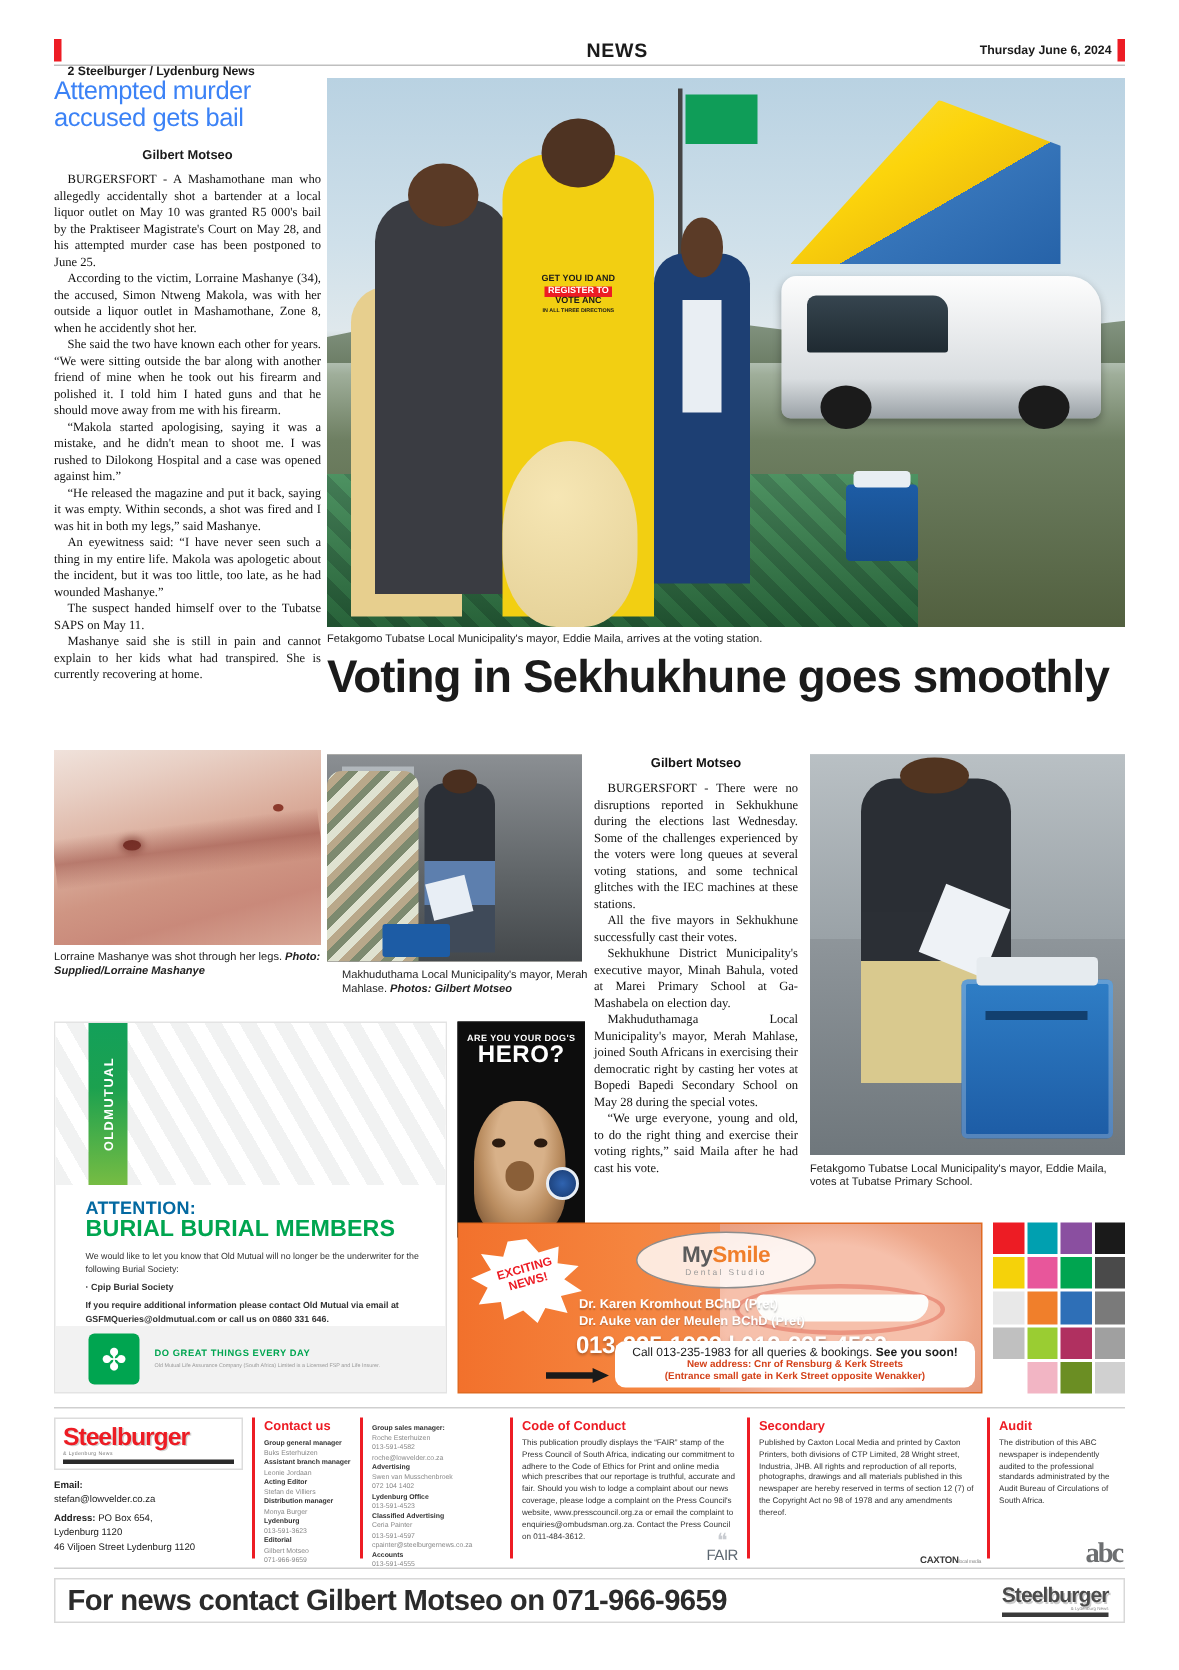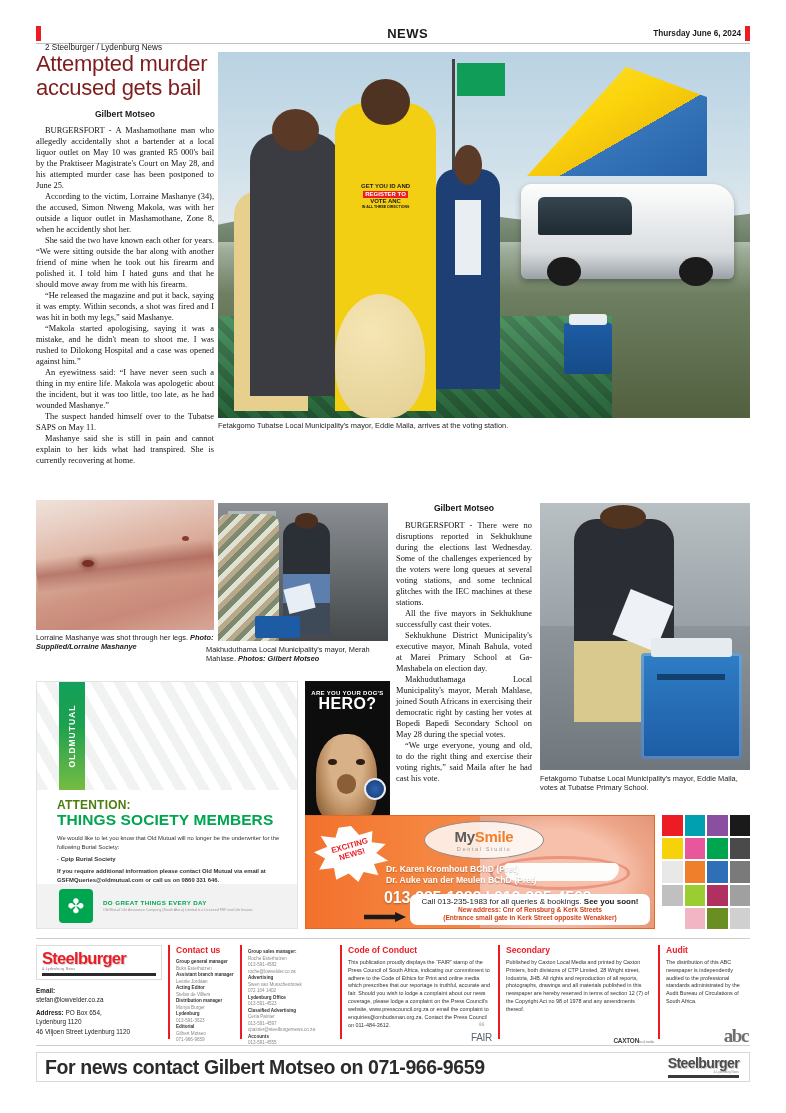--- a/index.html
+++ b/index.html
@@ -13,30 +13,30 @@
   }
   .page { position:relative; width:786px; height:1113px; background:#fff; }
 
   
   .topbar {
     position:absolute; left:36px; top:24px; width:714px; height:20px;
     display:flex; align-items:center;
     border-bottom:1px solid #bfbfbf;
   }
   .topbar .redtick { width:5px; height:15px; background:#ed1c24; flex:0 0 auto; }
-  .topbar .left { font-size:8.2px; font-weight:normal; margin-left:4px; white-space:nowrap;margin-top:28px; }
+  .topbar .left { font-size:8.2px; font-weight:bold; margin-left:4px; white-space:nowrap;margin-top:28px; }
   .topbar .center { flex:1; text-align:center; font-size:13px; font-weight:bold; letter-spacing:.5px; }
   .topbar .right { font-size:8.2px; font-weight:bold; white-space:nowrap; margin-right:4px;}
 
   
   .col1 { position:absolute; left:36px; top:52px; width:178px; }
   .hl1 {
     font-family:"Liberation Sans", sans-serif;
-    font-size:22px; font-weight:400; line-height:1.08;
-    letter-spacing:-.3px; color:#7f1d1d;
+    font-size:17px; font-weight:400; line-height:1.08;
+    letter-spacing:-.3px; color:#3b82f6;
     margin:0 0 9px 0;
   }
   .byline { text-align:center; font-size:8.6px; font-weight:bold; margin:0 0 6px 0; }
   .body-text {
     font-family:"Liberation Serif", serif;
     font-size:8.4px; line-height:1.31; text-align:justify; color:#111;
   }
   .body-text p { margin:0; text-indent:9px; }
   .body-text p.first { text-indent:9px; }
 
@@ -127,21 +127,21 @@
   }
   .s2photo1 .bg{position:absolute; inset:0; background:linear-gradient(180deg,#8b8f93,#5f6467 60%,#44484b);}
   .s2photo1 .win{position:absolute; left:6%; top:6%; width:28%; height:34%; background:#cfd6db; opacity:.6;}
   .s2photo1 .pers{position:absolute; left:38%; bottom:4%; width:28%; height:82%;
     background:linear-gradient(180deg,#2b2f36 0 46%,#5d7fae 46% 72%,#3f4a59 72% 100%); border-radius:14px 14px 0 0;}
   .s2photo1 .pers .head{position:absolute; left:26%; top:-8%; width:48%; height:14%; background:#4a2f1f; border-radius:50%;}
   .s2photo1 .lady{position:absolute; left:0; bottom:0; width:36%; height:92%;
     background:repeating-linear-gradient(135deg,#dfe2d0 0 5px,#b9a88a 5px 10px,#7d8a6f 10px 15px); border-radius:10px 10px 0 0;}
   .s2photo1 .box{position:absolute; left:22%; bottom:2%; width:26%; height:16%; background:#1d5ca5; border-radius:2px;}
   .s2photo1 .paper{position:absolute; left:40%; bottom:22%; width:16%; height:18%; background:#e8eef5; transform:rotate(-14deg);}
-  #s2cap1{position:absolute; left:206px; top:645px; width:170px;}
+  #s2cap1{position:absolute; left:228px; top:645px; width:170px;}
 
   .s2text {
     position:absolute; left:396px; top:503px; width:136px;
     font-family:"Liberation Serif", serif;
     font-size:8.4px; line-height:1.31; text-align:justify; color:#111;
   }
   .s2text p { margin:0; text-indent:9px; }
   .s2byline { text-align:center; font-family:"Liberation Sans",sans-serif; font-size:8.6px; font-weight:bold; margin-bottom:6px; }
 
   .s2photo2 {
@@ -176,21 +176,21 @@
   .om-strip {
     position:absolute; left:22px; top:0; width:26px; height:108px;
     background:linear-gradient(180deg,#13a05a,#1ca14f 40%,#76bc43);
     display:flex; align-items:center; justify-content:center;
   }
   .om-strip span {
     transform:rotate(-90deg); white-space:nowrap;
     color:#fff; font-size:8.5px; font-weight:bold; letter-spacing:1px;
   }
   .om-body { padding:8px 16px 4px 20px; }
-  .om-h1 { color:#4d7c0f; font-size:12px; font-weight:bold; letter-spacing:.2px; }
+  .om-h1 { color:#0369a1; font-size:12px; font-weight:bold; letter-spacing:.2px; }
   .om-h2 { color:#00a550; font-size:15.5px; font-weight:bold; letter-spacing:.1px; line-height:1.05; margin-bottom:6px;}
   .om-p { font-size:5.9px; line-height:1.45; color:#333; margin-bottom:5px; }
   .om-li { font-size:6px; font-weight:bold; color:#333; margin-bottom:5px;}
   .om-p.b { font-weight:bold; }
   .om-foot { position:absolute; left:0; bottom:0; width:100%; height:44px; background:#f2f2f2; display:flex; align-items:center; }
   .om-logo { width:34px; height:34px; margin-left:22px; background:#00a550; border-radius:4px; position:relative; flex:0 0 auto;}
   .om-logo:after{content:"✤"; position:absolute; inset:0; color:#fff; font-size:20px; display:flex; align-items:center; justify-content:center;}
   .om-foot-txt { margin-left:10px; }
   .om-foot-txt .a{ color:#00a550; font-size:6.2px; font-weight:bold; letter-spacing:.4px;}
   .om-foot-txt .b{ color:#999; font-size:3.6px; line-height:1.3; margin-top:2px; max-width:160px;}
@@ -320,22 +320,22 @@
     <div class="redtick"></div>
   </div>
 
   <div class="col1">
     <h1 class="hl1">Attempted murder accused gets bail</h1>
     <div class="byline">Gilbert Motseo</div>
     <div class="body-text">
       <p class="first">BURGERSFORT - A Mashamothane man who allegedly accidentally shot a bartender at a local liquor outlet on May 10 was granted R5 000's bail by the Praktiseer Magistrate's Court on May 28, and his attempted  murder case has been postponed to June 25.</p>
       <p>According to the victim, Lorraine Mashanye (34), the accused, Simon Ntweng Makola, was with her outside a liquor outlet in Mashamothane, Zone 8, when he accidently shot her.</p>
       <p>She said the two have known each other for years. “We were sitting outside the bar along with another friend of mine when he took out his firearm and polished it. I told him I hated guns and that he should move away from me with his firearm.</p>
+      <p>“Makola started apologising, saying it was a mistake, and he didn't mean to shoot me. I was rushed to Dilokong Hospital and a case was opened against him.”</p>
       <p>“He released the magazine and put it back, saying it was empty. Within seconds, a shot was fired and I was hit in both my legs,” said Mashanye.</p>
-      <p>“Makola started apologising, saying it was a mistake, and he didn't mean to shoot me. I was rushed to Dilokong Hospital and a case was opened against him.”</p>
       <p>An eyewitness said: “I have never seen such a thing in my entire life. Makola was apologetic about the incident, but it was too little, too late, as he had wounded Mashanye.”</p>
       <p>The suspect handed himself over to the Tubatse SAPS on May 11.</p>
       <p>Mashanye said she is still in pain and cannot explain to her kids what had transpired. She is currently recovering at home.</p>
     </div>
   </div>
 
   <div class="legphoto">
     <div class="wound"></div>
     <div class="wound2"></div>
   </div>
@@ -371,20 +371,21 @@
     </div>
     <div class="fur"></div>
     <div class="p-person p4">
       <div class="head"></div>
       <div class="shirt"></div>
     </div>
     <div class="cooler"></div>
   </div>
   <div class="photocap">Fetakgomo Tubatse Local Municipality's mayor, Eddie Maila, arrives at the voting station.</div>
 
+  <div class="hl2">Voting in Sekhukhune goes smoothly</div>
 
   <div class="s2photo1">
     <div class="bg"></div>
     <div class="win"></div>
     <div class="lady"></div>
     <div class="pers">
       <div class="head"></div>
     </div>
     <div class="paper"></div>
     <div class="box"></div>
@@ -414,21 +415,21 @@
   <div class="cap-sm" id="s2cap2">Fetakgomo Tubatse Local Municipality's mayor, Eddie Maila, votes at Tubatse Primary School.</div>
 
   <div class="omad">
     <div class="om-top">
       <div class="om-strip">
         <span>OLDMUTUAL</span>
       </div>
     </div>
     <div class="om-body">
       <div class="om-h1">ATTENTION:</div>
-      <div class="om-h2">THINGS SOCIETY MEMBERS</div>
+      <div class="om-h2">BURIAL BURIAL MEMBERS</div>
       <div class="om-p">We would like to let you know that Old Mutual will no longer be the underwriter for the following Burial Society:</div>
       <div class="om-li">·  Cpip Burial Society</div>
       <div class="om-p b">If you require additional information please contact Old Mutual via email at GSFMQueries@oldmutual.com or call us on 0860 331 646.</div>
       <div class="om-p b">If your query is still not dealt with to your satisfaction, you can contact the Ombudsman for Long Term Insurance on 0860 10 32 36 or the FAIS Ombudsman on 012 762 5000.</div>
     </div>
     <div class="om-foot">
       <div class="om-logo"></div>
       <div class="om-foot-txt">
         <div class="a">DO GREAT THINGS EVERY DAY</div>
         <div class="b">Old Mutual Life Assurance Company (South Africa) Limited is a Licensed FSP and Life Insurer.</div>

